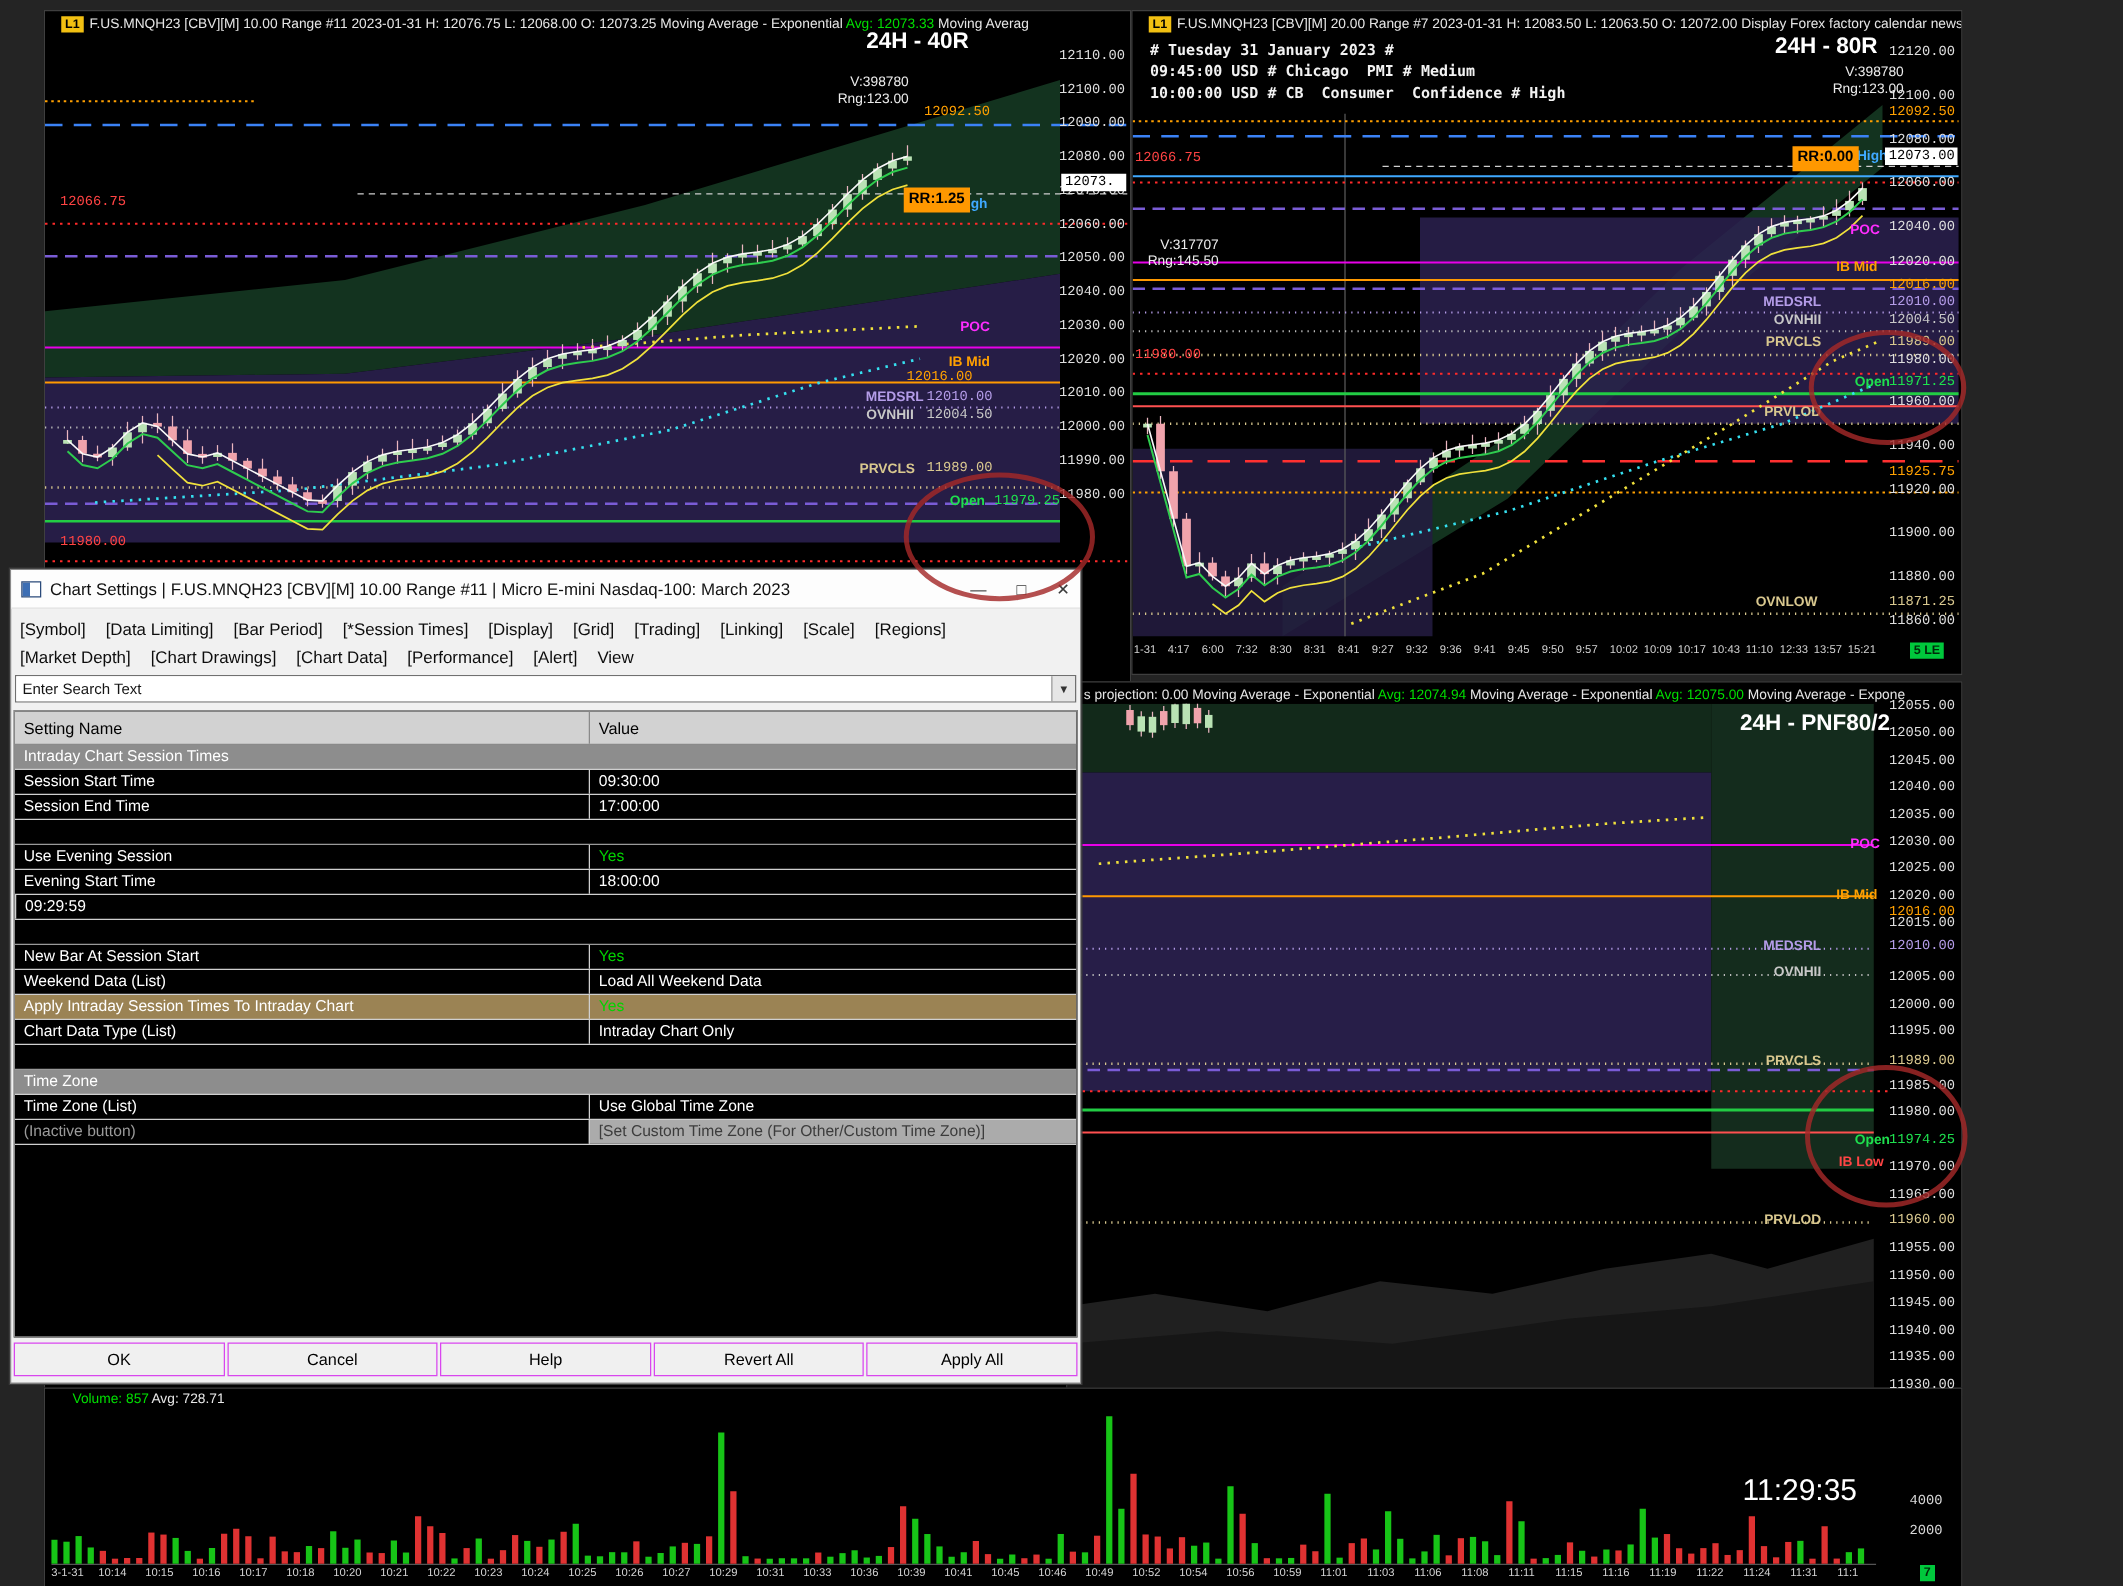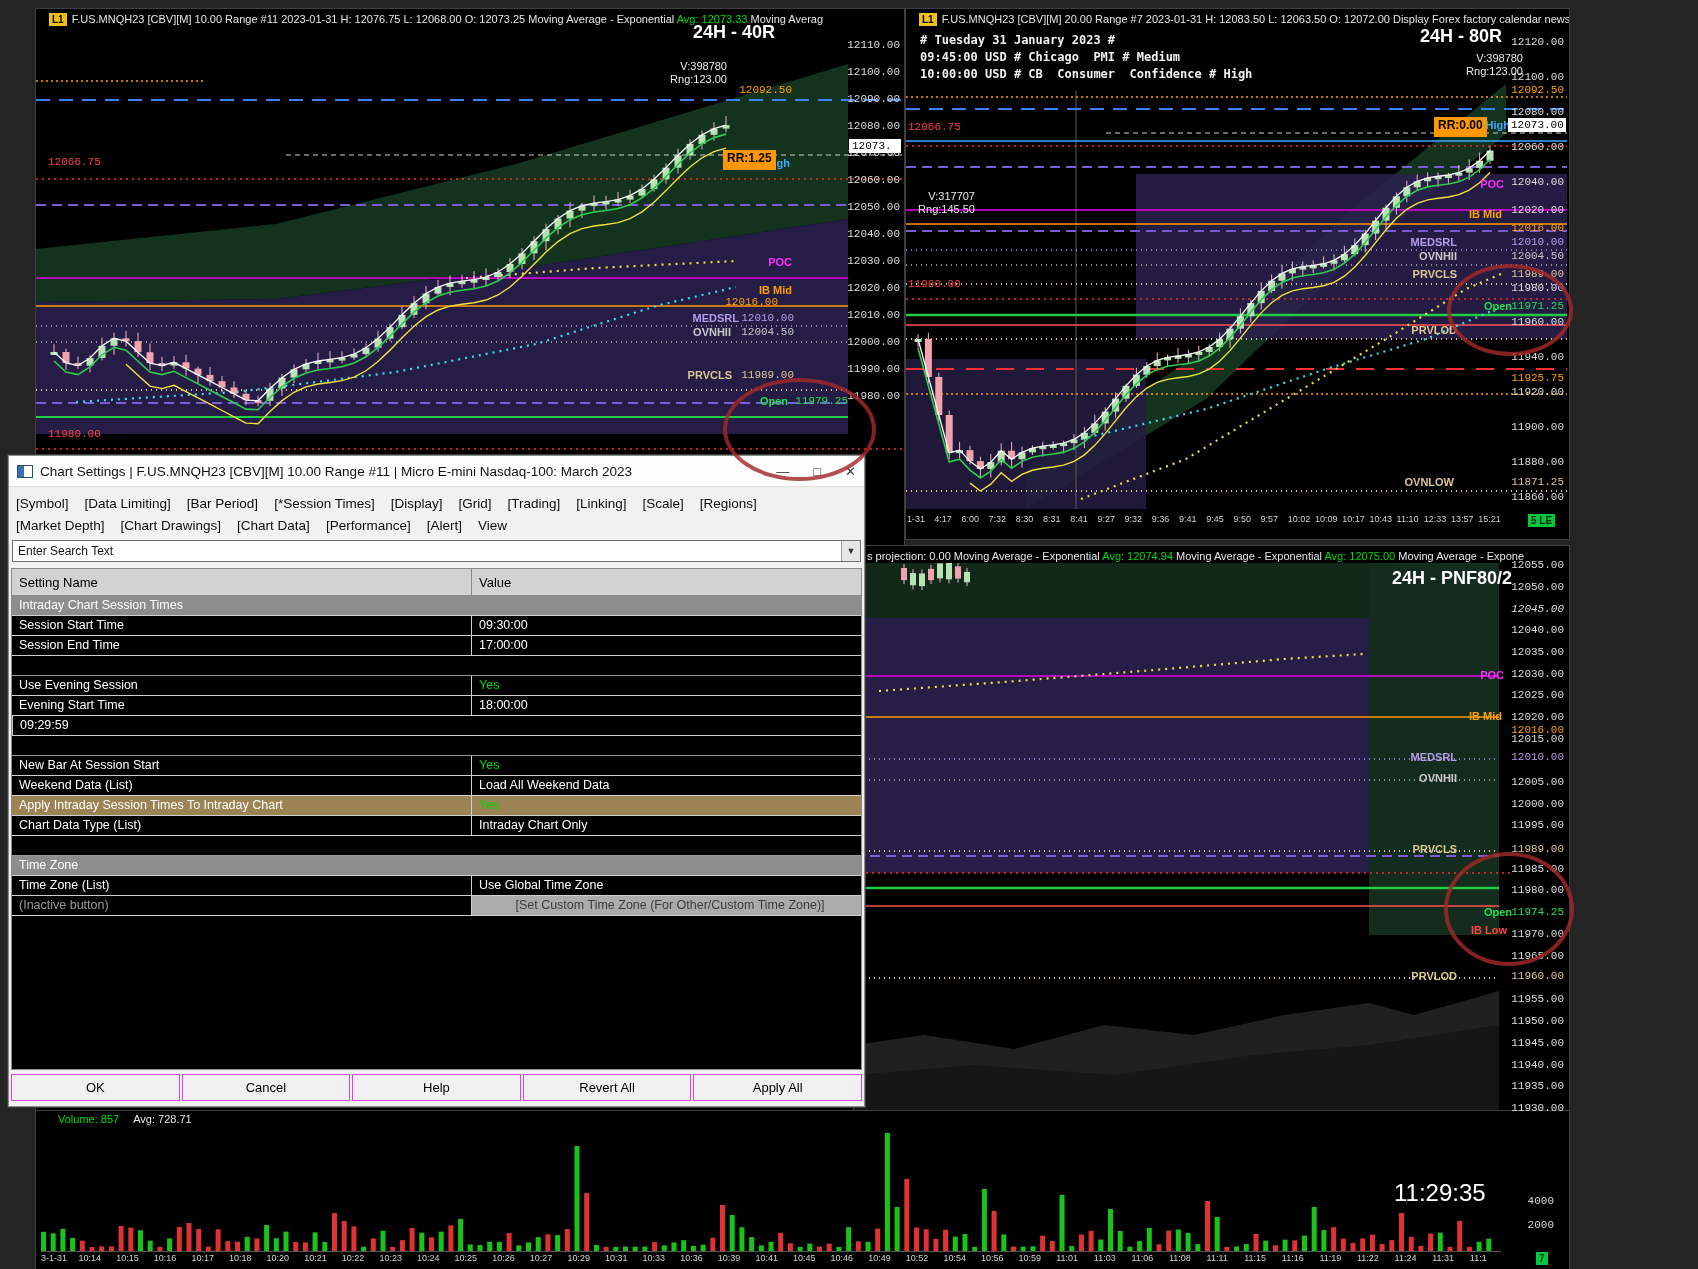--- a/index.html
+++ b/index.html
@@ -28,21 +28,21 @@
   .taxis{position:absolute;height:14px;z-index:6;}
   .taxis span{position:absolute;top:0;font:9px "Liberation Sans",sans-serif;color:#d2d2d2;white-space:nowrap;}
   .badge-g{position:absolute;background:#00c83c;color:#00290a;font:bold 10px "Liberation Sans",sans-serif;
            padding:0 3px;height:13px;line-height:13px;z-index:7;}
   .clock{position:absolute;font:24px "Liberation Sans",sans-serif;color:#fff;z-index:6;}
   .vscale{position:absolute;font:11px "Liberation Mono",monospace;color:#d8d8d8;text-align:right;width:50px;z-index:6;}
   #strip{position:absolute;left:35px;top:1110px;width:1533px;height:159px;background:#000;z-index:5;
          border:1px solid #3f3f3f;}
   .vol-lb{position:absolute;left:22px;top:2px;font:11px "Liberation Sans",sans-serif;z-index:6;}
   .vol-lb b{color:#00e000;font-weight:normal;}
-  .vol-lb i{color:#e8e8e8;font-style:normal;margin-left:14px;}
+  .vol-lb i{color:#e8e8e8;font-style:normal;margin-left:2px;}
 
   
   .dialog{position:absolute;left:8px;top:455px;width:855px;height:650px;background:#f1f1f1;
           border:1px solid #8a8a8a;outline:1px solid #3a3a3a;z-index:30;font-family:"Liberation Sans",sans-serif;}
   .dlg-title{height:30px;background:#fdfdfd;display:flex;align-items:center;padding:0 8px;gap:7px;
              font-size:13.5px;color:#111;border-bottom:1px solid #e0e0e0;}
   .dlg-ico{width:14px;height:11px;background:linear-gradient(90deg,#3c6eb4 45%,#fff 45%);border:1px solid #2a4a7a;flex:0 0 auto;}
   .dlg-ctl{margin-left:auto;display:flex;gap:24px;color:#3a3a3a;font-size:13px;}
   .dlg-ctl span{cursor:default;}
   .tabs{position:absolute;left:7px;font-size:13.5px;color:#0d0d0d;display:flex;gap:16px;white-space:nowrap;}
@@ -53,21 +53,21 @@
   .tbl{position:absolute;left:2px;right:2px;top:112px;bottom:36px;background:#000;border:1px solid #8a8a8a;overflow:hidden;}
   .thead{display:flex;height:26px;background:#d2d2d2;color:#000;font-size:13px;align-items:center;border-bottom:1px solid #8a8a8a;}
   .thead .c1{width:452px;padding-left:7px;}
   .thead .c2{flex:1;padding-left:7px;border-left:1px solid #8a8a8a;align-self:stretch;display:flex;align-items:center;}
   .trow{display:flex;height:19px;line-height:19px;font-size:12.5px;color:#fff;border-bottom:1px solid #cfcfcf;background:#000;}
   .trow .c1{width:452px;padding-left:7px;overflow:hidden;white-space:nowrap;}
   .trow .c2{flex:1;padding-left:7px;border-left:1px solid #cfcfcf;overflow:hidden;white-space:nowrap;}
   .trow.section{background:#8d8d8d;color:#fff;}
   .trow.hl{background:#9b8354;}
   .trow.inactive .c1{color:#9a9a9a;}
-  .trow.inactive .c2{background:#ababab;color:#3c3c3c;text-align:center;}
+  .trow.inactive .c2{background:#ababab;color:#3c3c3c;}
   .val-green{color:#00d400;}
   .btnrow{position:absolute;left:2px;bottom:5px;right:2px;height:27px;display:flex;gap:2px;}
   .btn{flex:1;background:#f0f0f0;border:1px solid #d946ef;font-size:13px;display:flex;align-items:center;
        justify-content:center;color:#000;}
   .anno{position:absolute;border:4px solid rgba(163,40,40,0.82);border-radius:50%;z-index:40;pointer-events:none;}
 </style>
 </head>
 <body>
 
 <div id="stage">
@@ -660,21 +660,21 @@
       <div class="lvl" style="left: 1347px; top: 268px; width: 110px; color: rgb(217, 200, 143);">PRVCLS</div>
       <div class="lvl num" style="left: 1454px; top: 268px; width: 110px; color: rgb(217, 200, 143);">11989.00</div>
       <div class="lvl" style="left: 1402px; top: 300px; width: 110px; color: rgb(30, 224, 78);">Open</div>
       <div class="lvl num" style="left: 1454px; top: 300px; width: 110px; color: rgb(30, 224, 78);">11971.25</div>
       <div class="lvl" style="left: 1347px; top: 324px; width: 110px; color: rgb(217, 200, 143);">PRVLOD</div>
       <div class="lvl num" style="left: 1454px; top: 372px; width: 110px; color: rgb(255, 160, 0);">11925.75</div>
       <div class="lvl" style="left: 1344px; top: 476px; width: 110px; color: rgb(217, 200, 143);">OVNLOW</div>
       <div class="lvl num" style="left: 1454px; top: 476px; width: 110px; color: rgb(217, 200, 143);">11871.25</div>
       <div class="tick" style="left: 1500px; top: 559px;">12055.00</div>
       <div class="tick" style="left: 1500px; top: 581px;">12050.00</div>
-      <div class="tick" style="left: 1500px; top: 603px; font-style: italic;">12045.00</div>
+      <div class="tick" style="left: 1500px; top: 603px;">12045.00</div>
       <div class="tick" style="left: 1500px; top: 624px;">12040.00</div>
       <div class="tick" style="left: 1500px; top: 646px;">12035.00</div>
       <div class="tick" style="left: 1500px; top: 668px;">12030.00</div>
       <div class="tick" style="left: 1500px; top: 689px;">12025.00</div>
       <div class="tick" style="left: 1500px; top: 711px;">12020.00</div>
       <div class="tick" style="left: 1500px; top: 733px;">12015.00</div>
       <div class="tick" style="left: 1500px; top: 776px;">12005.00</div>
       <div class="tick" style="left: 1500px; top: 798px;">12000.00</div>
       <div class="tick" style="left: 1500px; top: 819px;">11995.00</div>
       <div class="tick" style="left: 1500px; top: 863px;">11985.00</div>

